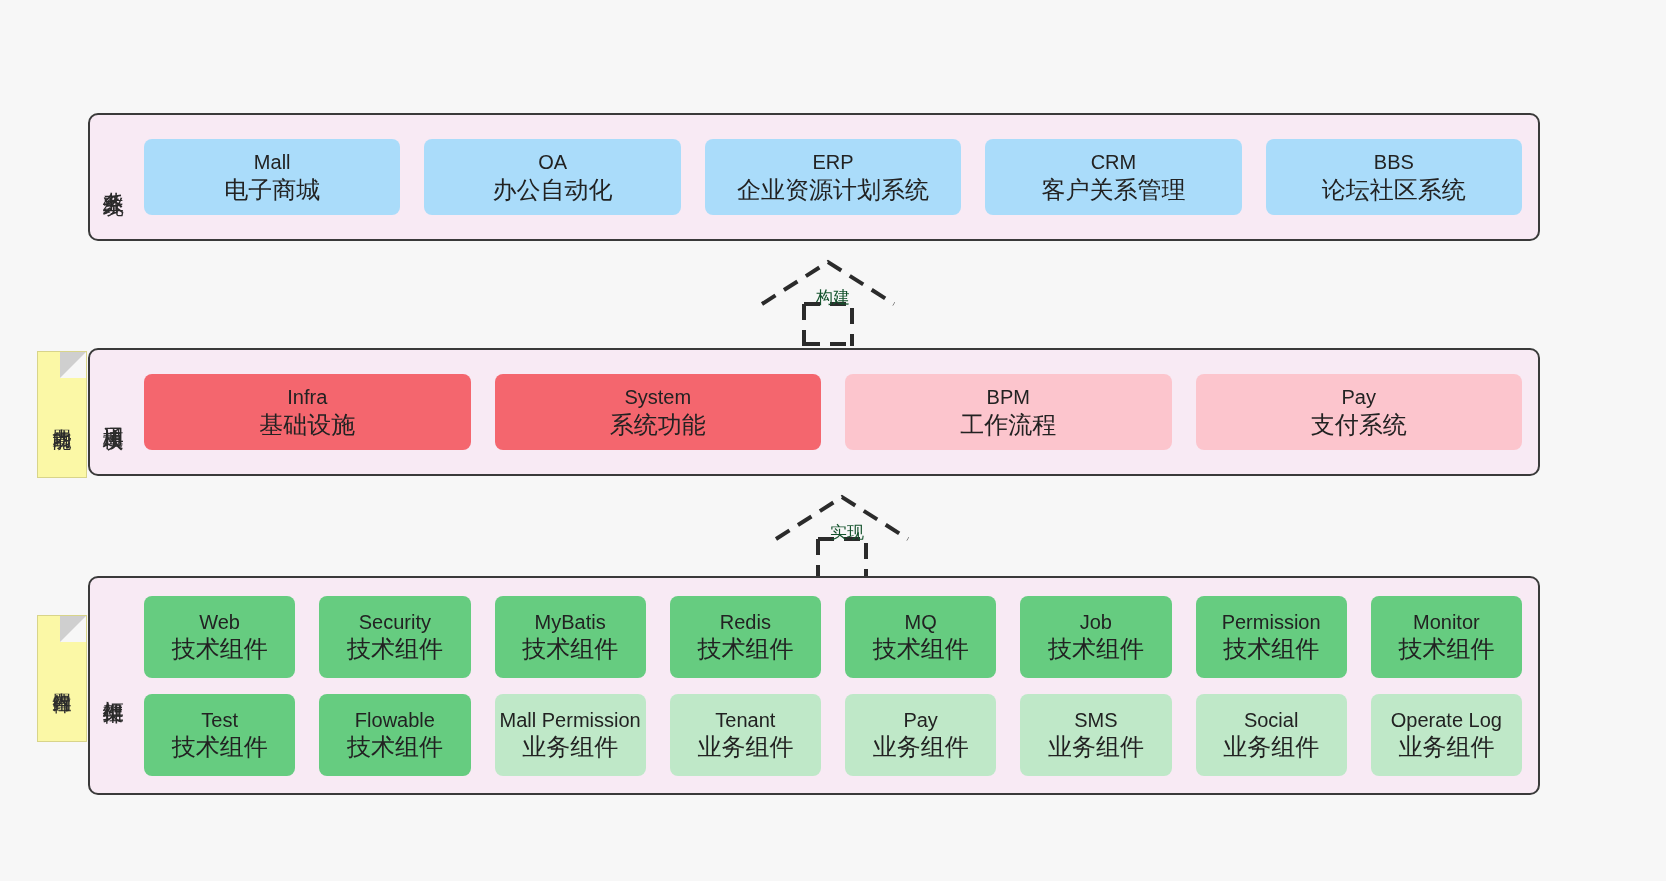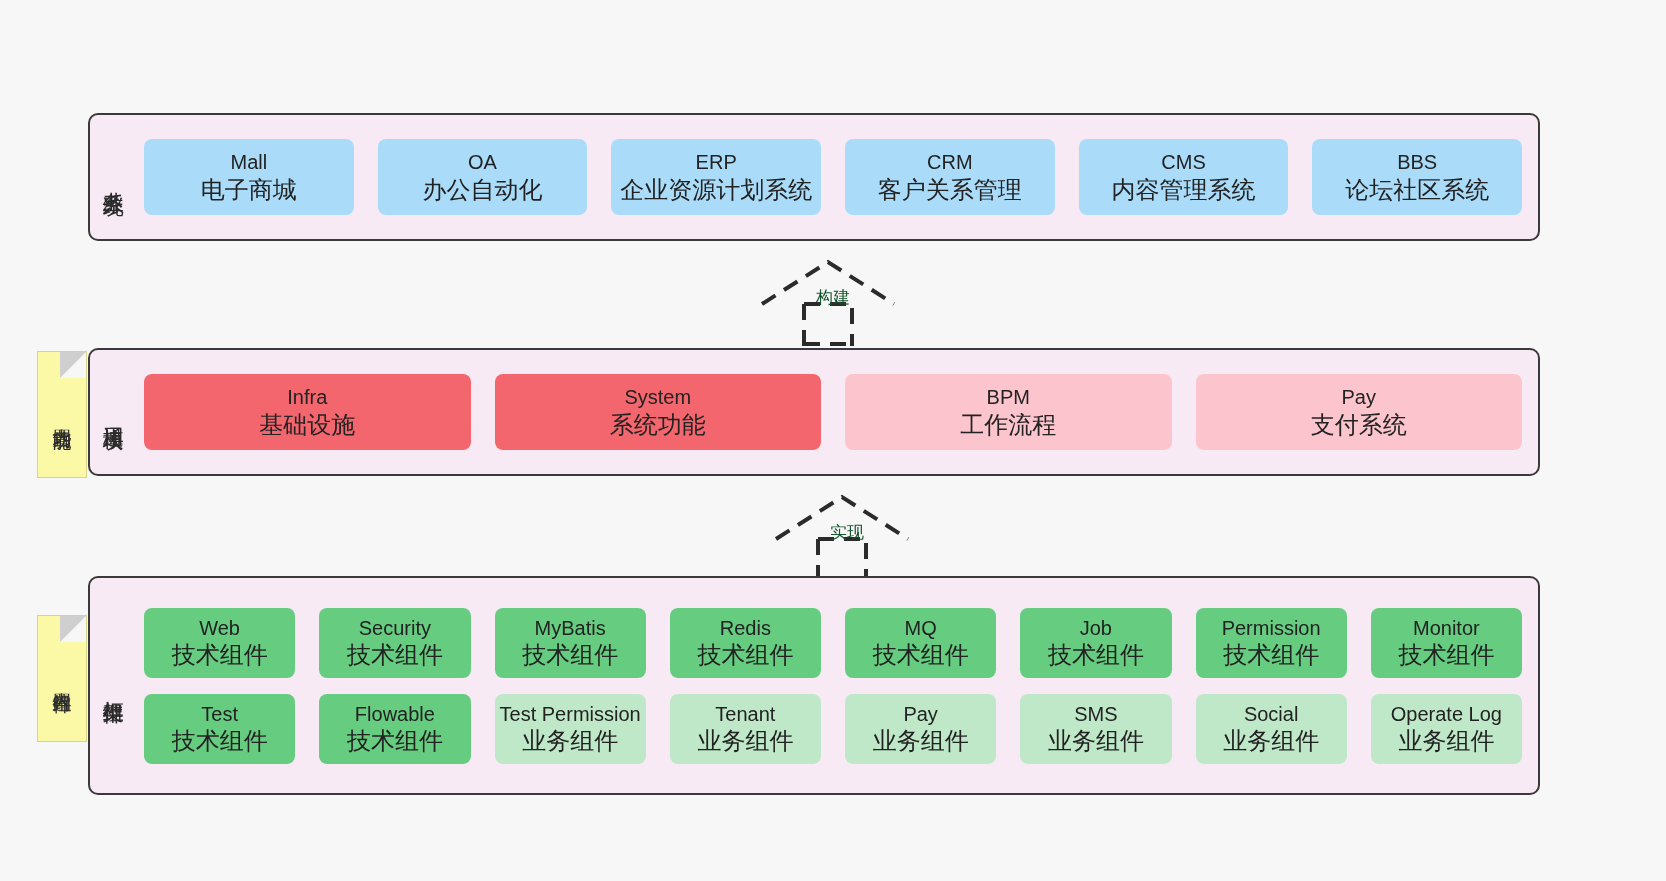--- a/index.html
+++ b/index.html
@@ -84,21 +84,21 @@
   .c-pink      { background: #fcc5cd; }
   .c-green     { background: #66cc80; }
   .c-greenlite { background: #bfe8c8; }
 
   
   #layer-business { left: 88px;  top: 113px; width: 1452px; height: 128px; }
   #layer-common   { left: 88px;  top: 348px; width: 1452px; height: 128px; }
   #layer-frame    { left: 88px;  top: 576px; width: 1452px; height: 219px; }
 
   #layer-business .card, #layer-common .card { height: 76px; }
-  #layer-frame .card { height: 70px; text-align: center; }
+  #layer-frame .card { height: 82px; text-align: center; }
 
   
   .sticky {
     position: absolute;
     background: #fbf8a6;
     border: 1px solid #d8d48a;
     box-sizing: border-box;
     font-size: 19px;
     color: #2b2b2b;
     letter-spacing: 1px;
@@ -159,24 +159,20 @@
         </div>
         <div class="card c-blue">
           <span class="en">ERP</span>
           <span class="cn">企业资源计划系统</span>
         </div>
         <div class="card c-blue">
           <span class="en">CRM</span>
           <span class="cn">客户关系管理</span>
         </div>
         <div class="card c-blue">
-          <span class="en">CMS</span>
-          <span class="cn">内容管理系统</span>
-        </div>
-        <div class="card c-blue">
           <span class="en">BBS</span>
           <span class="cn">论坛社区系统</span>
         </div>
       </div>
     </div>
   </div>
 
   <div class="arrow-group" id="arrow-build">
     <svg width="170" height="90" viewBox="0 0 170 90">
       <path d="M 10 48 L 76 6 L 142 48" fill="none" stroke="#2b2b2b" stroke-width="4" stroke-dasharray="16 10" stroke-linecap="butt"></path>
@@ -267,21 +263,21 @@
       <div class="row">
         <div class="card c-green">
           <span class="en">Test</span>
           <span class="cn">技术组件</span>
         </div>
         <div class="card c-green">
           <span class="en">Flowable</span>
           <span class="cn">技术组件</span>
         </div>
         <div class="card c-greenlite">
-          <span class="en">Test Permission</span>
+          <span class="en">Mall Permission</span>
           <span class="cn">业务组件</span>
         </div>
         <div class="card c-greenlite">
           <span class="en">Tenant</span>
           <span class="cn">业务组件</span>
         </div>
         <div class="card c-greenlite">
           <span class="en">Pay</span>
           <span class="cn">业务组件</span>
         </div>

